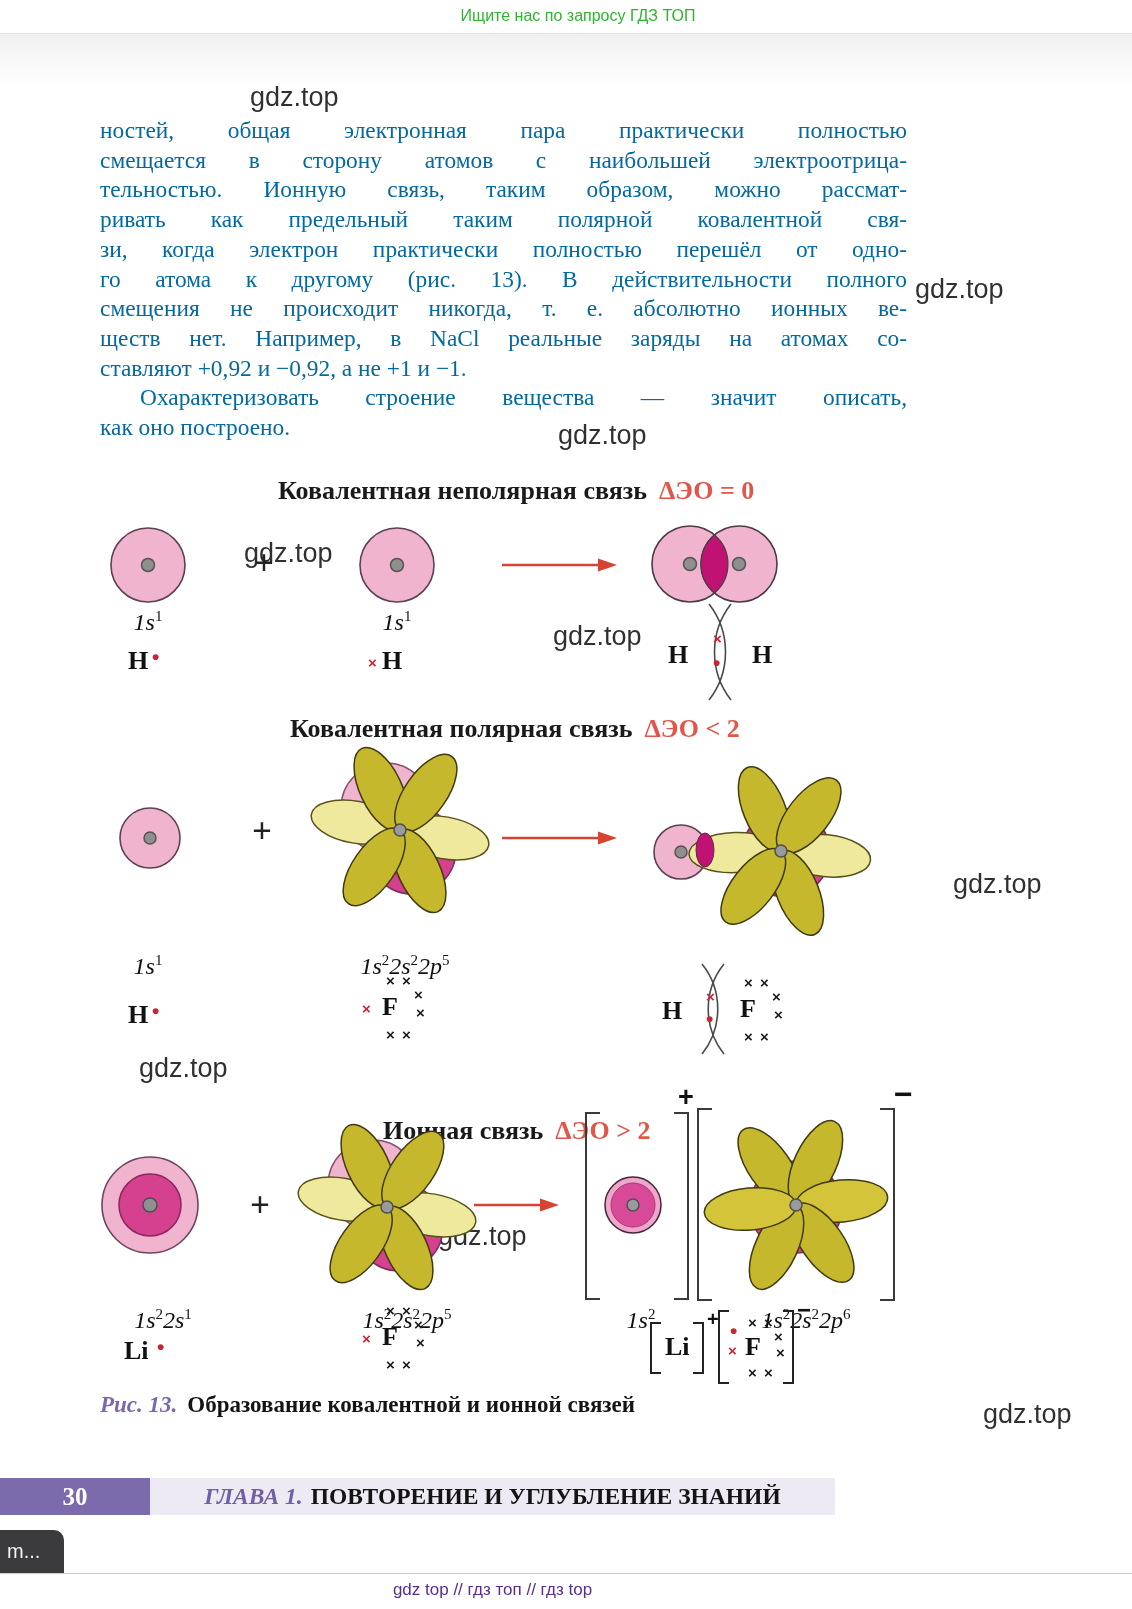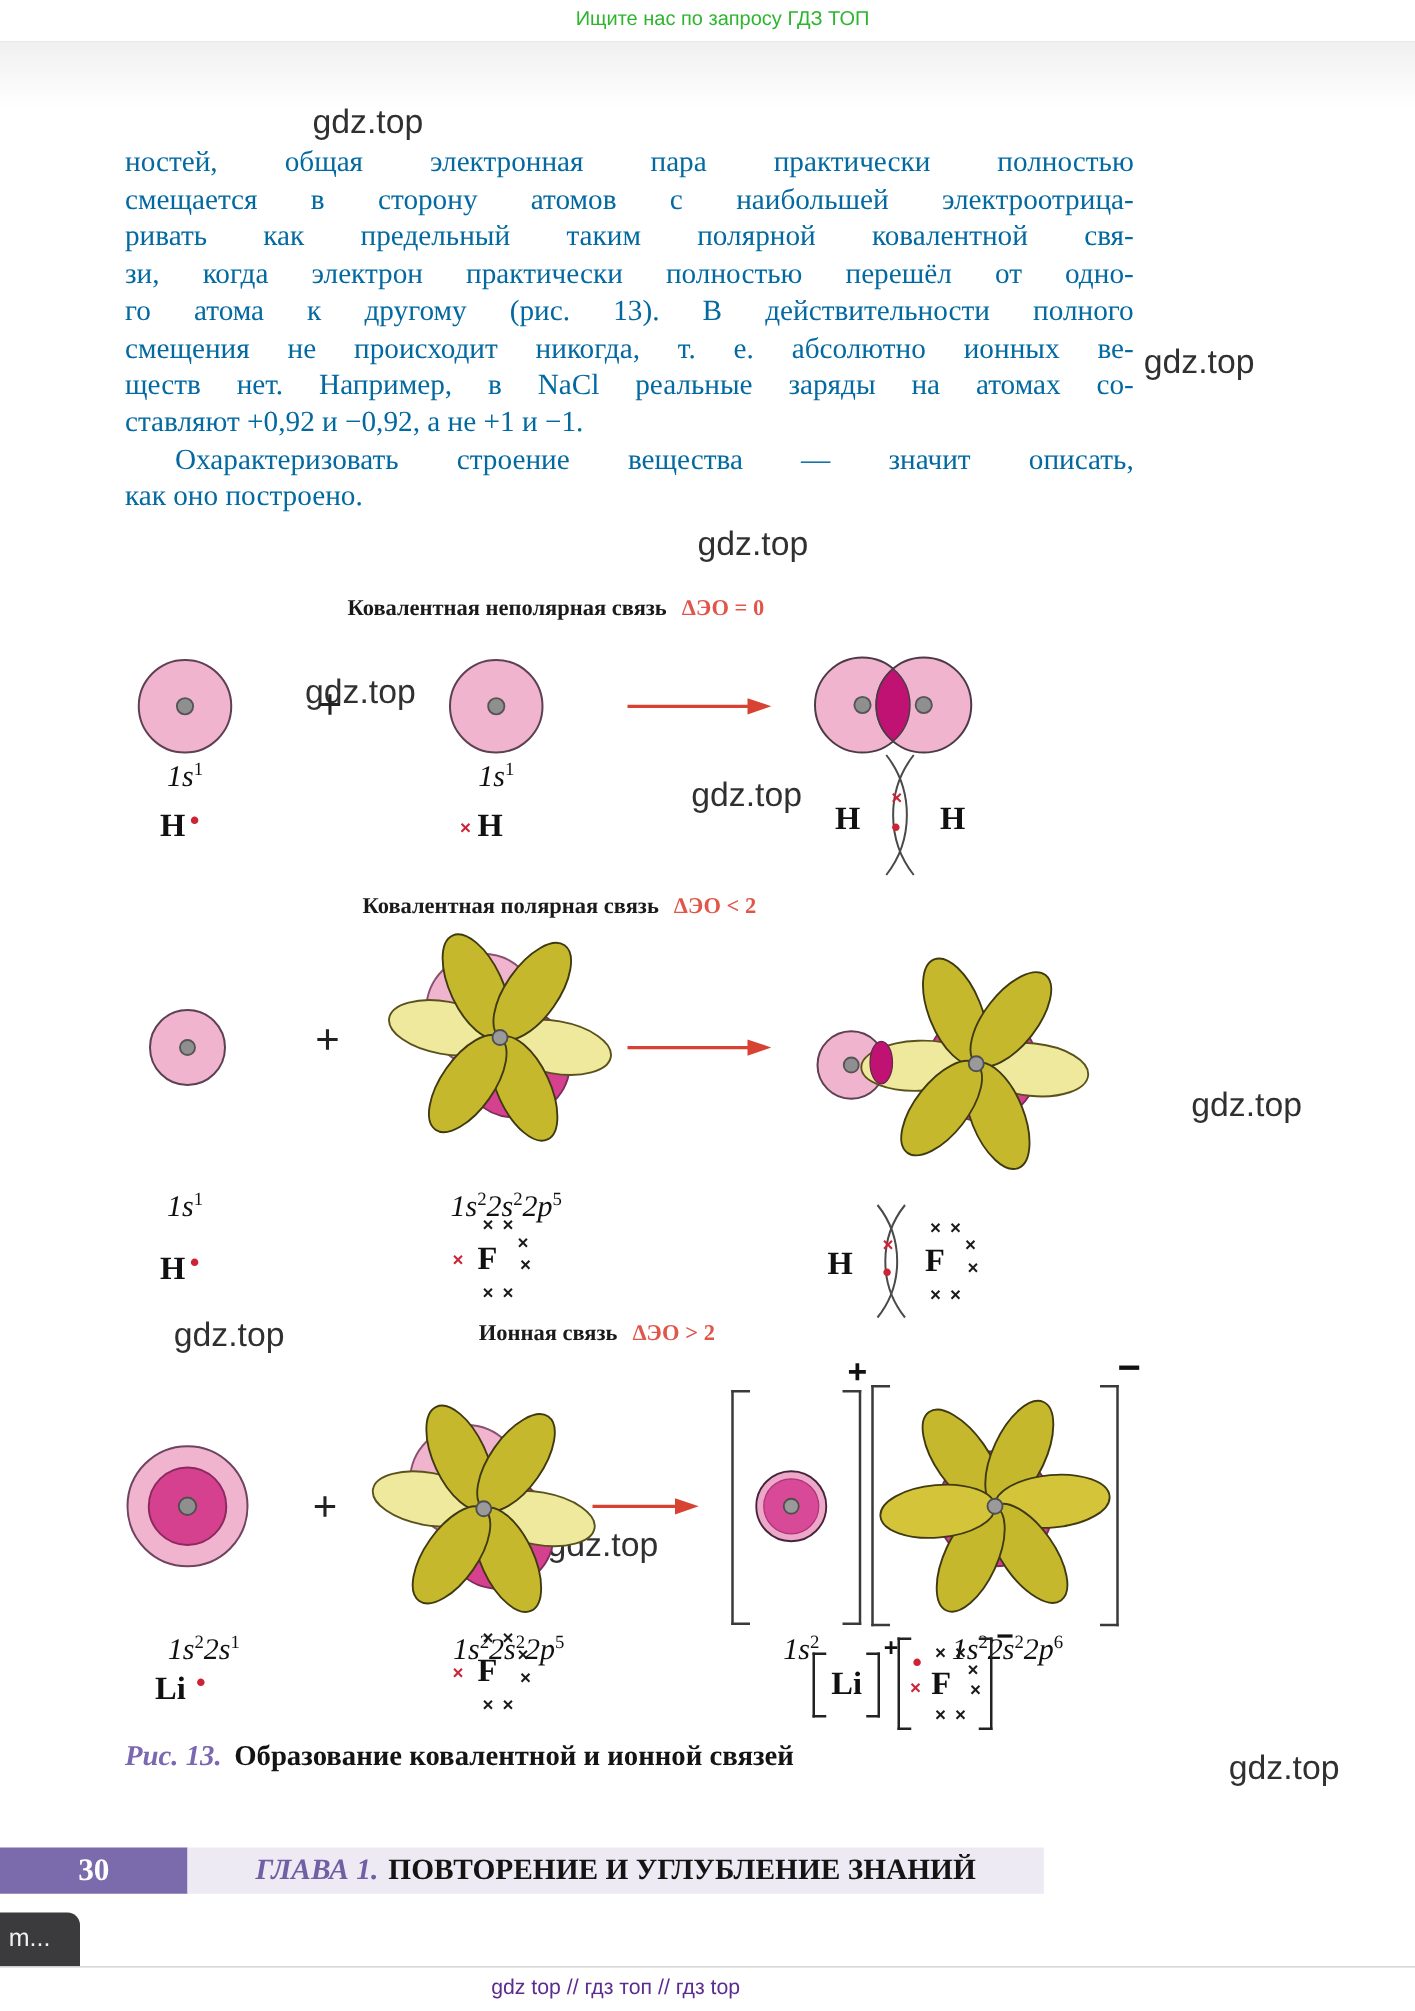--- a/index.html
+++ b/index.html
@@ -19,21 +19,21 @@
 
   
   .bodytext{position:absolute;left:100px;top:116px;width:807px;
             font-size:23.4px;line-height:29.7px;color:#0369a1;}
   .bodytext .ln{width:100%;}
   .jl{text-align:justify;text-align-last:justify;}
   .ll{text-align:left;}
   .ind{text-indent:40px;}
 
   
-  .fig-h{position:absolute;font-weight:bold;font-size:18px;white-space:nowrap;color:#1a1a1a;}
+  .fig-h{position:absolute;font-weight:bold;font-size:26px;white-space:nowrap;color:#1a1a1a;}
   .fig-h .delta{color:#e0564a;margin-left:12px;font-weight:bold;}
 
   .plus{position:absolute;font-size:35px;font-weight:600;color:#222;}
   .cfg{position:absolute;font-size:24px;transform:translateX(-50%);white-space:nowrap;color:#111;}
   .cfg i{font-style:italic;}
   .cfg sup{font-size:15px;}
 
   
   .sym{font-weight:bold;font-size:26px;color:#111;}
   .mx{font:bold 15px "Liberation Sans",sans-serif;color:#1a1a1a;}
@@ -85,37 +85,38 @@
 <div class="wm" style="left:244px;top:538px;">gdz.top</div>
 <div class="wm" style="left:553px;top:621px;">gdz.top</div>
 <div class="wm" style="left:953px;top:869px;">gdz.top</div>
 <div class="wm" style="left:139px;top:1053px;">gdz.top</div>
 <div class="wm" style="left:438px;top:1221px;">gdz.top</div>
 <div class="wm" style="left:983px;top:1399px;">gdz.top</div>
 
 <div class="bodytext">
   <div class="ln jl">ностей, общая электронная пара практически полностью</div>
   <div class="ln jl">смещается в сторону атомов с наибольшей электроотрица-</div>
+  <div class="ln jl">тельностью. Ионную связь, таким образом, можно рассмат-</div>
   <div class="ln jl">ривать как предельный таким полярной ковалентной свя-</div>
   <div class="ln jl">зи, когда электрон практически полностью перешёл от одно-</div>
   <div class="ln jl">го атома к другому (рис. 13). В действительности полного</div>
   <div class="ln jl">смещения не происходит никогда, т. е. абсолютно ионных ве-</div>
   <div class="ln jl">ществ нет. Например, в NaCl реальные заряды на атомах со-</div>
   <div class="ln ll">ставляют +0,92 и −0,92, а не +1 и −1.</div>
   <div class="ln jl ind">Охарактеризовать строение вещества — значит описать,</div>
   <div class="ln ll">как оно построено.</div>
 </div>
 
 <div class="fig-h" style="left:278px;top:476px;">
   <span>Ковалентная неполярная связь</span><span class="delta">ΔЭО = 0</span>
 </div>
 <div class="fig-h" style="left:290px;top:714px;">
   <span>Ковалентная полярная связь</span><span class="delta">ΔЭО &lt; 2</span>
 </div>
-<div class="fig-h" style="left:383px;top:1056px;">
+<div class="fig-h" style="left:383px;top:1116px;">
   <span>Ионная связь</span><span class="delta">ΔЭО &gt; 2</span>
 </div>
 
 <svg class="abs" style="left:105px;top:522px;" width="86" height="86">
   <circle cx="43" cy="43" r="37" fill="#f0b4cf" stroke="#5d4153" stroke-width="1.6"></circle>
   <circle cx="43" cy="43" r="6.5" fill="#8f8f8f" stroke="#555" stroke-width="1.5"></circle>
 </svg>
 <div class="plus" style="left:254px;top:544px;">+</div>
 <svg class="abs" style="left:354px;top:522px;" width="86" height="86">
   <circle cx="43" cy="43" r="37" fill="#f0b4cf" stroke="#5d4153" stroke-width="1.6"></circle>

